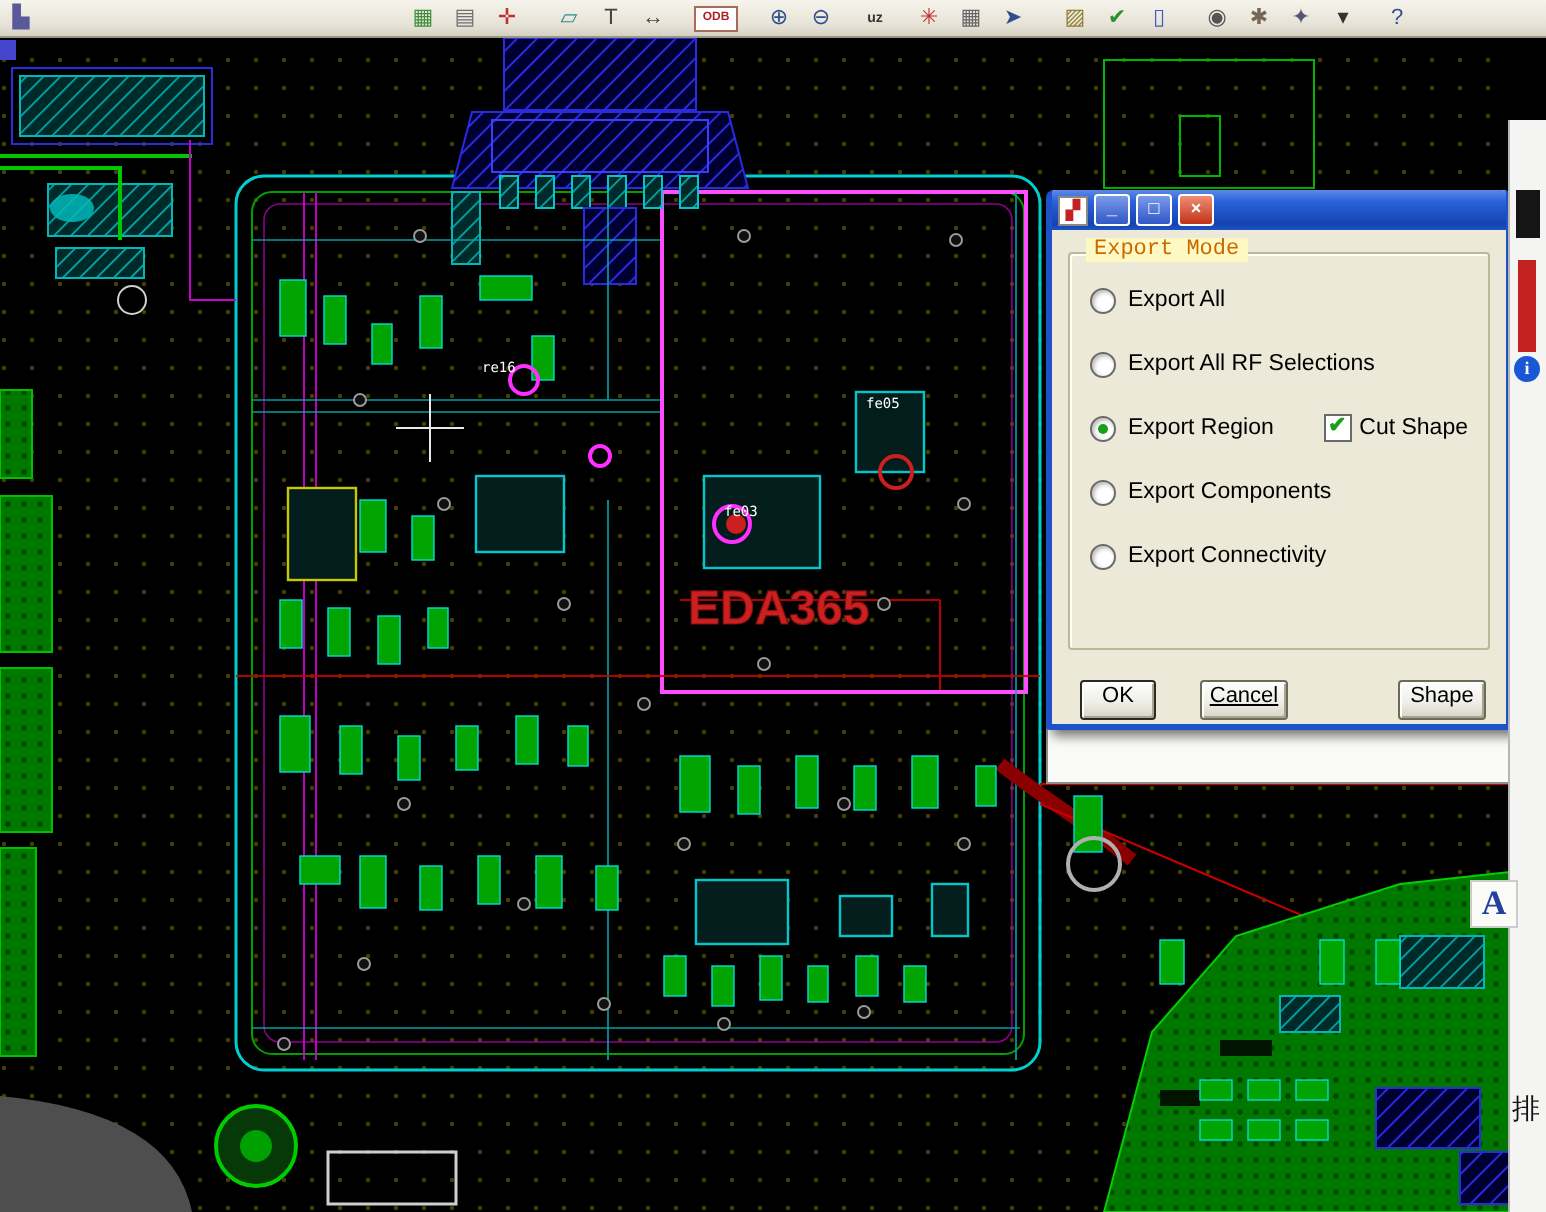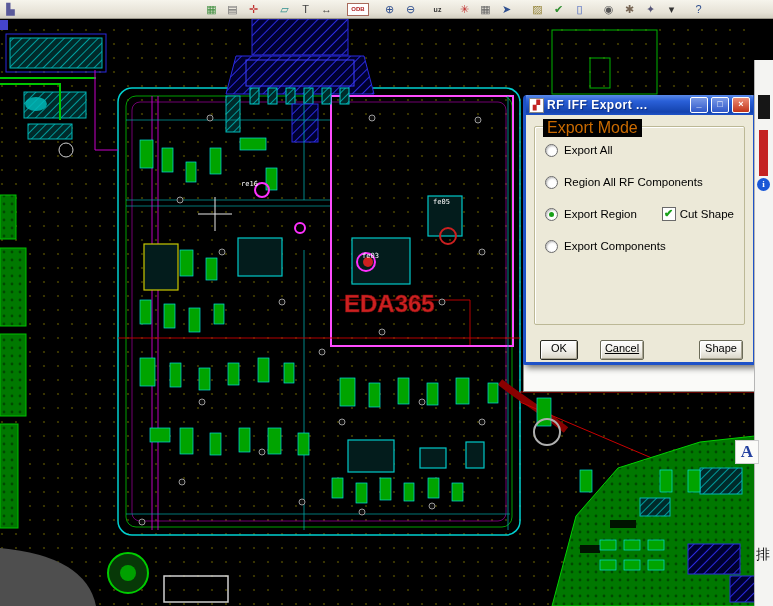--- a/index.html
+++ b/index.html
@@ -35,22 +35,22 @@
   .title-text{flex:1;color:#fff;font-weight:bold;font-size:12px;white-space:nowrap;overflow:hidden;
     text-shadow:1px 1px 1px #0a2a7a;letter-spacing:.5px;}
   .winbtn{width:16px;height:14px;border:1px solid #fff;border-radius:2px;flex:none;
     color:#fff;font-size:9px;line-height:12px;text-align:center;font-weight:bold;}
   .winbtn.min,.winbtn.max{background:linear-gradient(180deg,#7a9ae8,#3058c8);}
   .winbtn.close{background:linear-gradient(180deg,#ee8d75,#c03318);}
   .dialog-body{position:relative;height:244px;font-size:11.5px;color:#000;}
 
   .groupbox{position:absolute;left:8px;right:8px;top:11px;height:197px;
     border:1px solid #bcb896;border-radius:2px;box-shadow:1px 1px 0 #fff inset;}
-  .group-label{position:absolute;top:-8px;left:8px;background:#000000;padding:0 4px;
-    color:#c96a00;font-size:16px;}
+  .group-label{position:absolute;top:-8px;left:8px;background:#fef9c3;padding:0 4px;
+    color:#c96a00;font-size:11px;font-family:Liberation Mono, monospace;}
   .opts{display:flex;flex-direction:column;gap:18px;padding:16px 10px 0 10px;}
   .opt-row{display:flex;align-items:center;gap:6px;height:14px;}
   .radio{width:11px;height:11px;border-radius:50%;background:#fff;border:1px solid #6a6a6a;
     box-shadow:inset 1px 1px 2px #b8b8b8;position:relative;flex:none;}
   .radio.on::after{content:"";position:absolute;left:3px;top:3px;width:5px;height:5px;
     border-radius:50%;background:#18a018;}
   .opt-label{white-space:nowrap;}
   .cutshape{margin-left:auto;display:flex;align-items:center;gap:4px;}
   .checkbox{width:12px;height:12px;background:#fff;border:1px solid #6a6a6a;flex:none;
     color:#18a018;font-size:11px;line-height:11px;text-align:center;font-weight:bold;}
@@ -297,48 +297,51 @@
       <span class="tbicon" style="color: rgb(85, 85, 119); margin-left: 4px;">✦</span>
       <span class="tbicon" style="color: rgb(51, 51, 51); margin-left: 4px;">▾</span>
       <span class="tbicon" style="color: rgb(47, 79, 143); margin-left: 10px;">?</span>
     </div>
 
   <div class="understrip"></div>
 
   <div class="dialog">
     <div class="titlebar">
       <span class="title-icon">▞</span>
-      <span class="title-text">RF IFF Export ...</span>
       <span class="winbtn min">_</span>
       <span class="winbtn max">□</span>
       <span class="winbtn close">×</span>
     </div>
     <div class="dialog-body">
       <div class="groupbox">
         <span class="group-label">Export Mode</span>
         <div class="opts">
           <div class="opt-row">
             <span class="radio"></span>
             <span class="opt-label">Export All</span>
           </div>
           <div class="opt-row">
             <span class="radio"></span>
-            <span class="opt-label">Region All RF Components</span>
+            <span class="opt-label">Export All RF Selections</span>
           </div>
           <div class="opt-row">
             <span class="radio on"></span>
             <span class="opt-label">Export Region</span>
             <span class="cutshape">
               <span class="checkbox">✔</span>
               <span class="opt-label">Cut Shape</span>
             </span>
           </div>
           <div class="opt-row">
             <span class="radio"></span>
             <span class="opt-label">Export Components</span>
+          </div>
+          <div class="opt-row">
+            <span class="radio"></span>
+            <span class="opt-label">Export Connectivity</span>
           </div>
         </div>
       </div>
       <div class="btnrow">
         <div class="xpbtn ok">OK</div>
         <div class="xpbtn cancel">Cancel</div>
         <div class="xpbtn help">Shape</div>
       </div>
     </div>
   </div>

